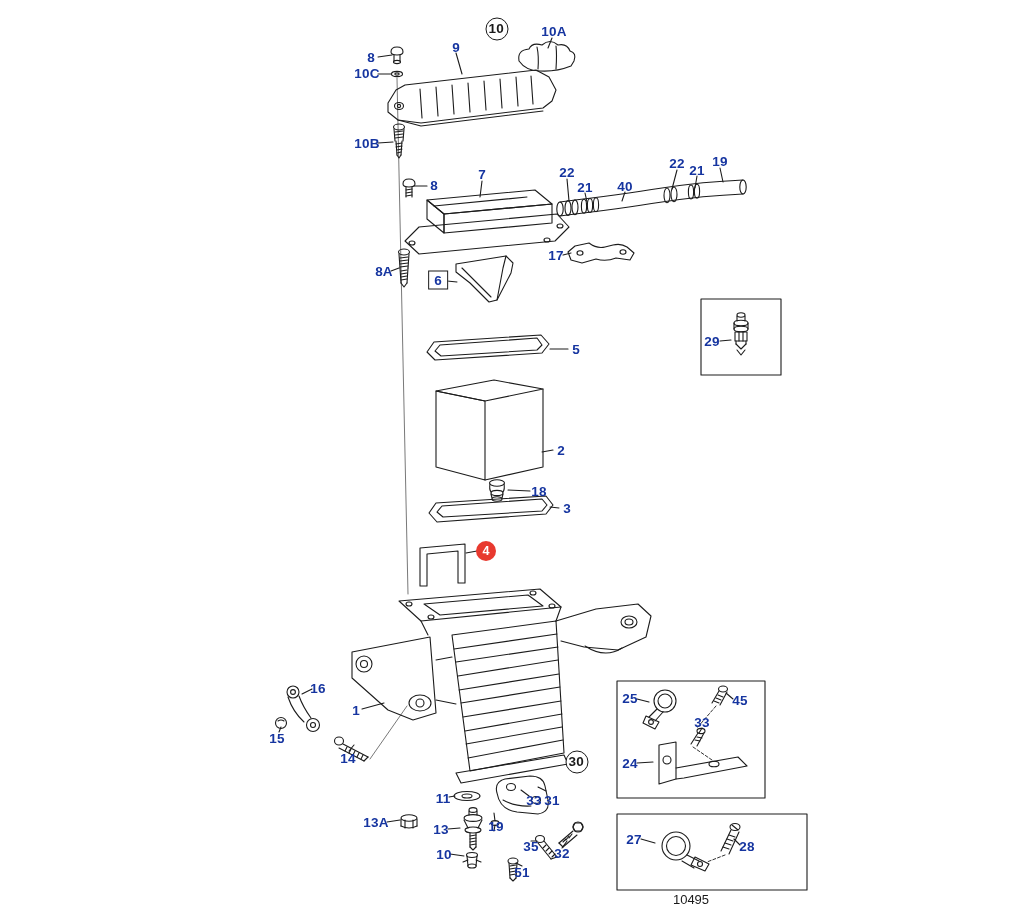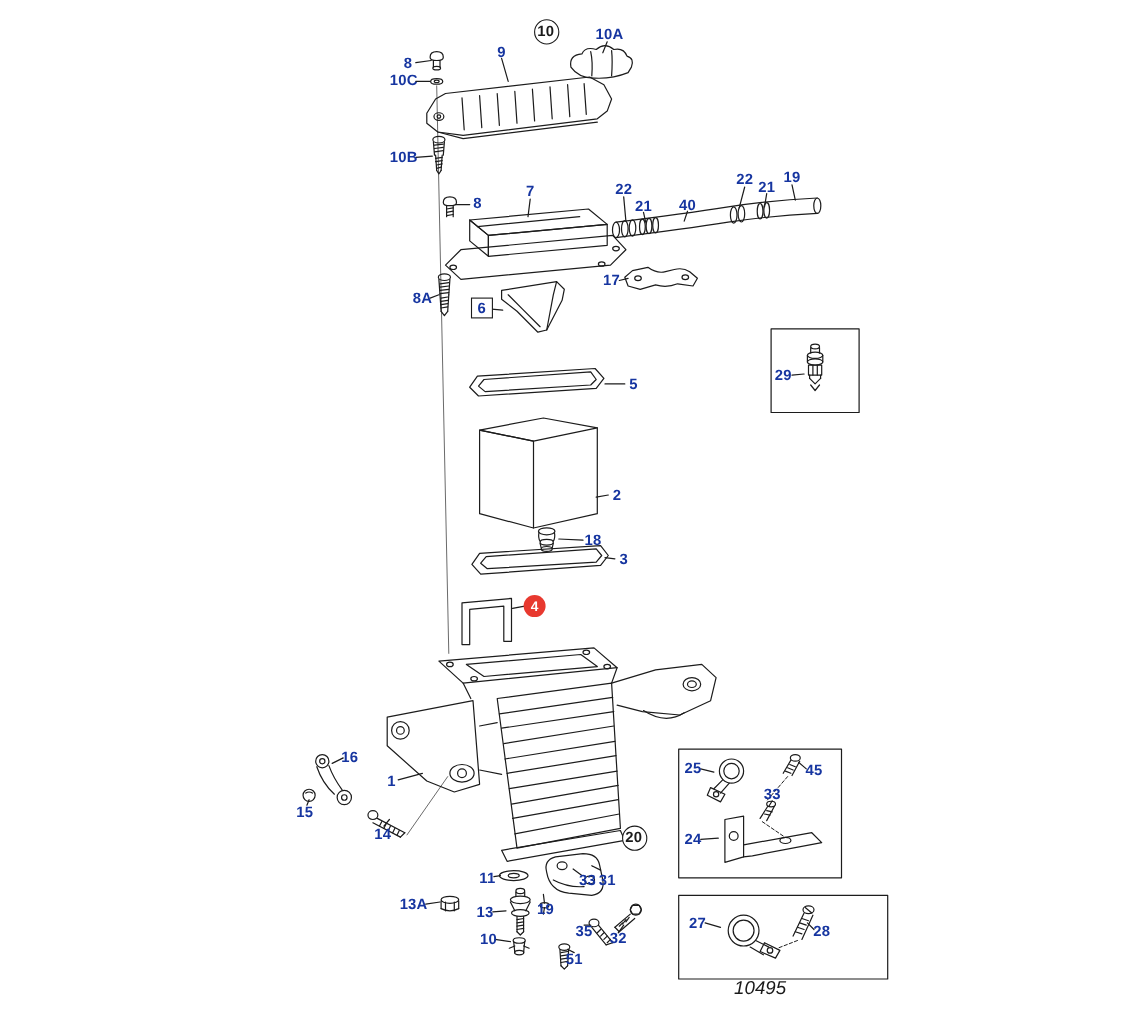--- a/index.html
+++ b/index.html
@@ -16,21 +16,21 @@
   svg .leader{stroke:#2a2a2a;stroke-width:0.9;}
   svg .axis{stroke:#555;stroke-width:0.8;}
   svg .dash{stroke-dasharray:3 2;stroke-width:0.9;}
   .callout{position:absolute;transform:translate(-50%,-50%);color:var(--label-blue);
            font-size:13.5px;font-weight:700;letter-spacing:.2px;white-space:nowrap;z-index:2;}
   .callout.circled{color:#1a1a1a;border:1.5px solid #1a1a1a;border-radius:50%;
            min-width:23px;height:23px;line-height:20px;text-align:left;padding:0 2px;background:#fff;}
   .callout.boxed{border:1.4px solid #1a1a1a;padding:0 5px;line-height:17px;background:#fff;}
   .callout.red{background:var(--highlight-red);color:#fff;border-radius:50%;
            min-width:20px;height:20px;line-height:20px;text-align:center;font-size:12.5px;}
-  .figure-number{position:absolute;transform:translate(-50%,-50%);color:#1a1a1a;font-size:17px;z-index:2;font-style:italic;}
+  .figure-number{position:absolute;transform:translate(-50%,-50%);color:#1a1a1a;font-size:13px;z-index:2;}
 </style>
 </head>
 <body>
 
 <div class="stage">
 
   <svg width="1020" height="917" viewBox="0 0 1020 917">
 
     <g class="leader">
       <path d="M378,57 L392,55"></path>
@@ -402,21 +402,21 @@
   <span class="callout" style="left:712px;top:341px">29</span>
   <span class="callout" style="left:576px;top:349px">5</span>
   <span class="callout" style="left:561px;top:450px">2</span>
   <span class="callout" style="left:539px;top:491px">18</span>
   <span class="callout" style="left:567px;top:508px">3</span>
   <span class="callout red" style="left:486px;top:551px">4</span>
   <span class="callout" style="left:318px;top:688px">16</span>
   <span class="callout" style="left:356px;top:710px">1</span>
   <span class="callout" style="left:277px;top:738px">15</span>
   <span class="callout" style="left:348px;top:758px">14</span>
-  <span class="callout circled" style="left:577px;top:762px">20</span>
+  <span class="callout circled" style="left:577px;top:762px">30</span>
   <span class="callout" style="left:630px;top:698px">25</span>
   <span class="callout" style="left:740px;top:700px">45</span>
   <span class="callout" style="left:702px;top:722px">33</span>
   <span class="callout" style="left:630px;top:763px">24</span>
   <span class="callout" style="left:443px;top:798px">11</span>
   <span class="callout" style="left:534px;top:800px">33</span>
   <span class="callout" style="left:552px;top:800px">31</span>
   <span class="callout" style="left:376px;top:822px">13A</span>
   <span class="callout" style="left:441px;top:829px">13</span>
   <span class="callout" style="left:496px;top:826px">19</span>

